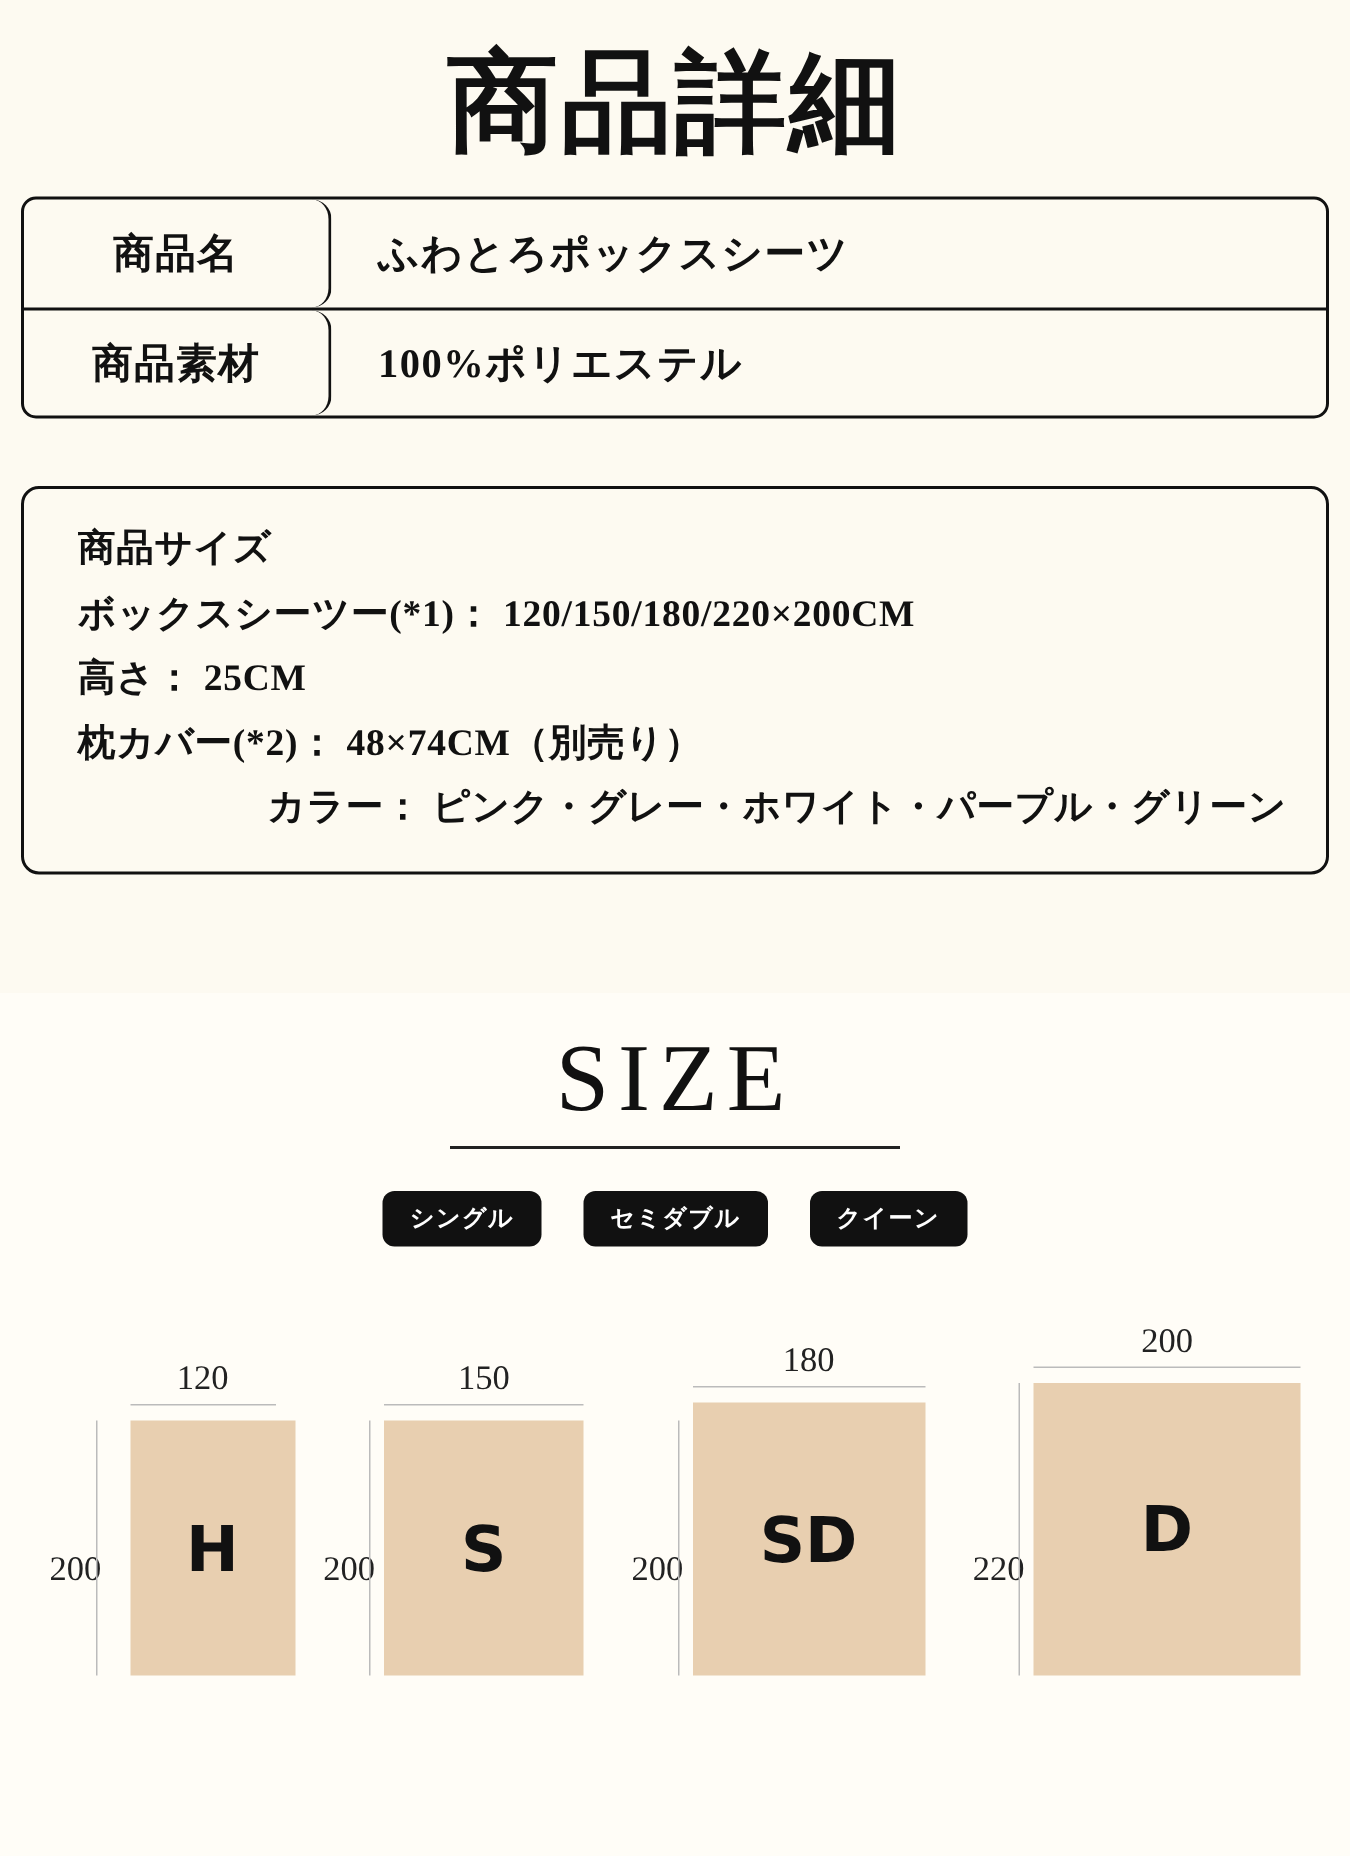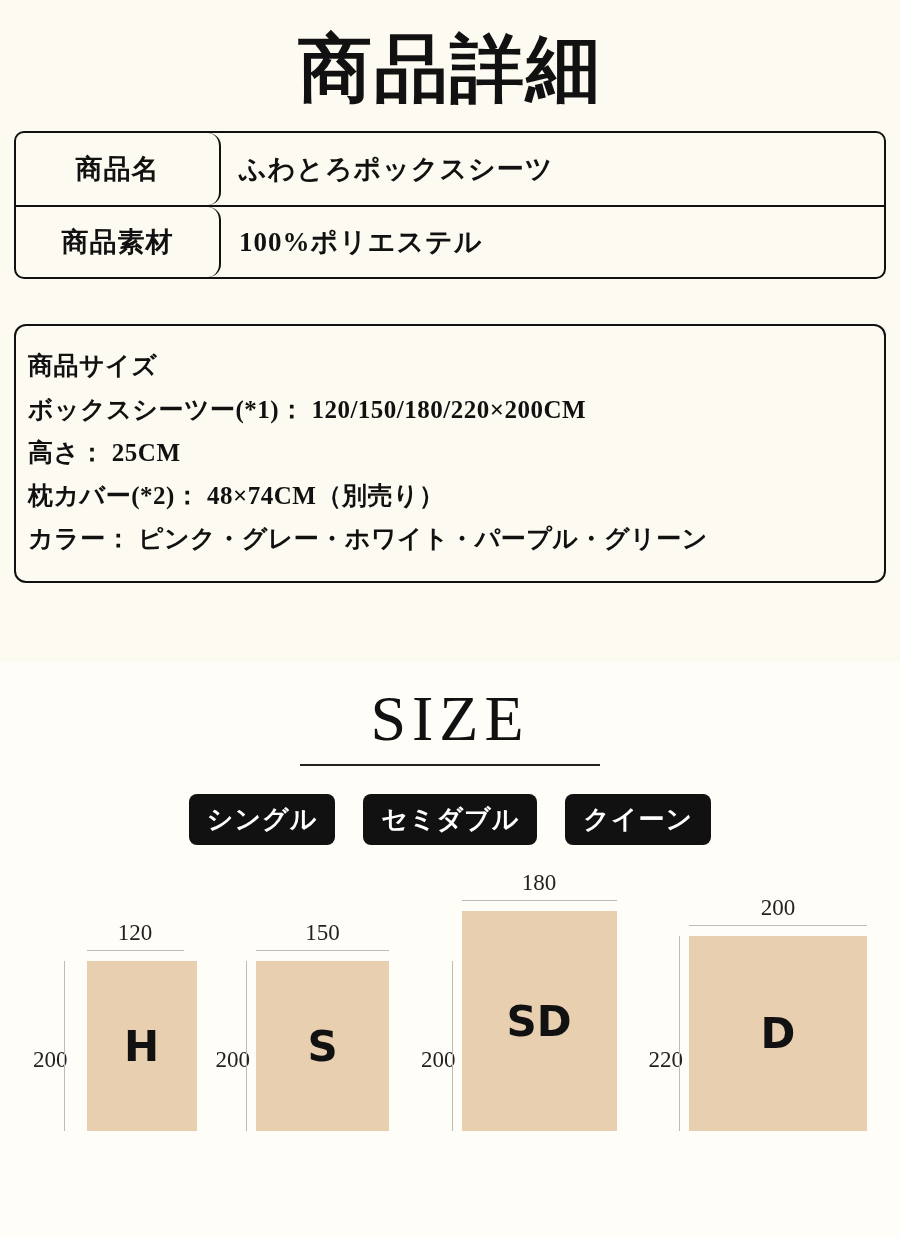--- a/index.html
+++ b/index.html
@@ -52,40 +52,40 @@
     font-size: 27px;
     font-weight: 700;
     border-right: 2px solid #111;
     letter-spacing: 1px;
     border-radius: 13px;
   }
   .info-value {
     flex: 1;
     display: flex;
     align-items: center;
-    padding-left: 18px;
+    padding-left: 31px;
     font-size: 27px;
     font-weight: 700;
     letter-spacing: 1px;
   }
   .size-box {
     border: 2px solid #111;
     border-radius: 12px;
     width: 872px;
     margin: 45px auto 0 auto;
-    padding: 24px 26px 26px 12px;
+    padding: 24px 26px 26px 36px;
   }
   .size-box p {
     margin: 0 0 12px 0;
     font-size: 25px;
     font-weight: 700;
     letter-spacing: 0.5px;
     line-height: 1.25;
   }
-  .size-box p:last-child { margin-bottom: 0; }
+  .size-box p:last-child { margin-bottom: 0; text-align: right; }
 
   
   .size-section {
     position: absolute;
     top: 662px; left: 0;
     width: 900px;
     height: 575px;
     background: #fffdf7;
   }
   .size-title {
@@ -112,21 +112,21 @@
   .pill-row {
     display: flex;
     justify-content: center;
     gap: 28px;
     margin-top: 28px;
   }
   .pill {
     background: #111;
     color: #fff;
     border-radius: 8px;
-    font-size: 26px;
+    font-size: 16px;
     font-weight: 700;
     padding: 8px 18px;
     letter-spacing: 1px;
     white-space: nowrap;
     font-family: "DejaVu Serif", "Liberation Serif", serif;
   }
 
   .diagram-row {
     position: relative;
     margin-top: 26px;
@@ -235,21 +235,21 @@
             <div class="top-line"></div>
             <div class="swatch" style="width: 133px; height: 170px; background: rgb(232, 207, 176);">S</div>
             <div class="dim-left-line" style="height: 170px;"></div>
           </div>
         </div>
         <div class="diagram">
           <div class="side-label">200</div>
           <div class="dim-col" style="width: 155px;">
             <div class="top-label">180</div>
             <div class="top-line"></div>
-            <div class="swatch" style="width: 155px; height: 220px; background: rgb(232, 207, 176); text-align: right;">SD</div>
+            <div class="swatch" style="width: 155px; height: 182px; background: rgb(232, 207, 176); text-align: right;">SD</div>
             <div class="dim-left-line" style="height: 170px;"></div>
           </div>
         </div>
         <div class="diagram">
           <div class="side-label">220</div>
           <div class="dim-col" style="width: 178px;">
             <div class="top-label">200</div>
             <div class="top-line"></div>
             <div class="swatch" style="width: 178px; height: 195px; background: rgb(232, 207, 176);">D</div>
             <div class="dim-left-line" style="height: 195px;"></div>

